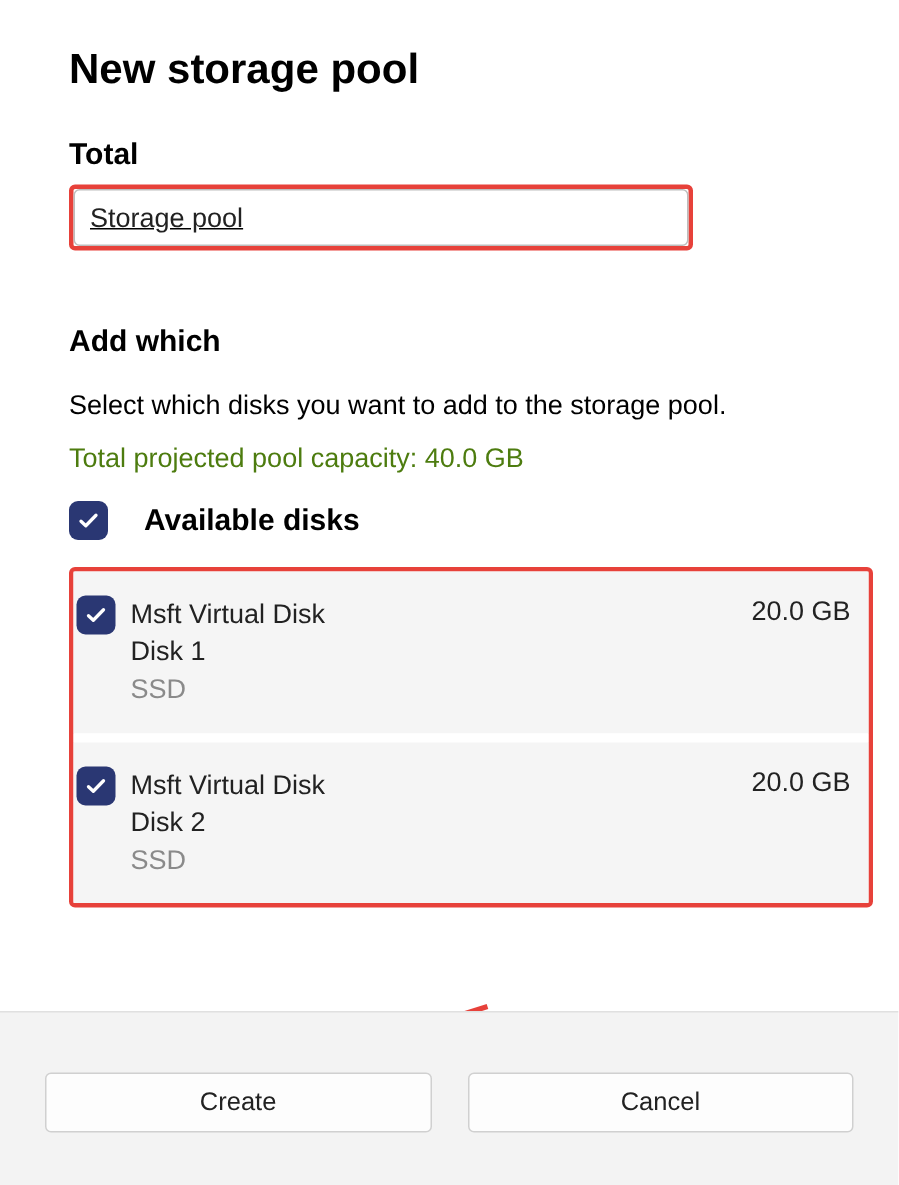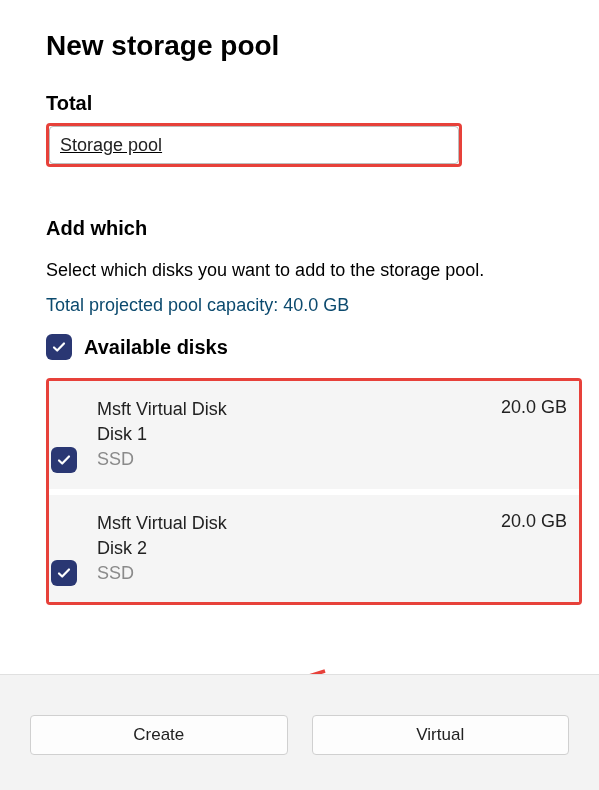--- a/index.html
+++ b/index.html
@@ -55,27 +55,27 @@
       color: #222;
     }
     .desc-text {
       font-size: 18px;
       color: #000000;
       margin-top: 20px;
       margin-bottom: 14px;
     }
     .capacity-text {
       font-size: 18px;
-      color: #0c4a6e;
+      color: #4d7c0f;
       margin-bottom: 18px;
     }
     .available-row {
       display: flex;
       align-items: center;
-      gap: 12px;
+      gap: 24px;
       margin-bottom: 18px;
     }
     .checkbox {
       width: 26px;
       height: 26px;
       border-radius: 6px;
       background: #2a3773;
       display: flex;
       align-items: center;
       justify-content: center;
@@ -93,22 +93,22 @@
     }
     .disks-box {
       border: 3px solid #e7413a;
       border-radius: 4px;
       width: 536px;
     }
     .disk-row {
       background: #f5f5f5;
       padding: 16px 12px 16px 2px;
       display: flex;
-      align-items: flex-end;
-      gap: 20px;
+      align-items: flex-start;
+      gap: 10px;
     }
     .disk-sep {
       height: 6px;
       background: #fff;
     }
     .disk-info {
       flex: 1;
       display: flex;
       justify-content: space-between;
       align-items: flex-start;
@@ -219,14 +219,14 @@
   <defs>
     <marker id="ah" markerWidth="10" markerHeight="10" refX="2" refY="5" orient="auto">
       <path d="M0,5 L10,0 L10,10 Z" fill="#e7413a"></path>
     </marker>
   </defs>
   <line x1="120" y1="8" x2="12" y2="42" stroke="#e7413a" stroke-width="3.5" marker-end="url(#ah)"></line>
 </svg>
 
 <div class="footer">
   <button class="footer-btn">Create</button>
-  <button class="footer-btn">Virtual</button>
+  <button class="footer-btn">Cancel</button>
 </div>
 
 </body></html>

